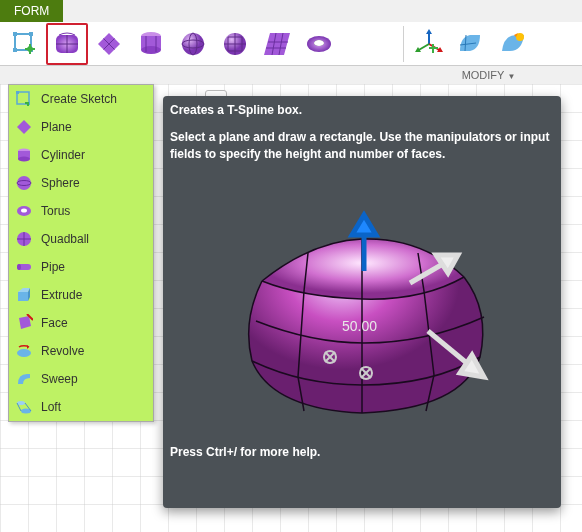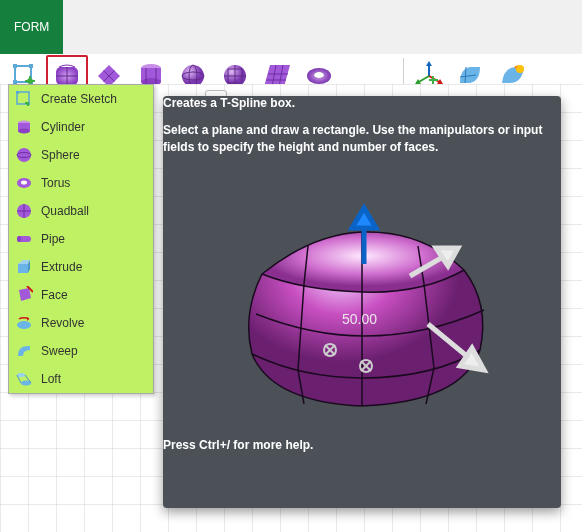--- a/index.html
+++ b/index.html
@@ -6,23 +6,23 @@
     body {
       width: 582px;
       height: 532px;
       font-family: Arial, sans-serif;
       font-size: 12px;
       background: #f0f0f0;
       overflow: hidden;
       position: relative;
     }
     .tab {
-      background: #15803d;
+      background: #4d7c0f;
       color: white;
-      padding: 20px 14px;
+      padding: 4px 14px;
       font-size: 12px;
       display: inline-block;
       font-weight: 500;
     }
     .toolbar {
       background: #fff;
       height: 44px;
       display: flex;
       align-items: center;
       padding: 2px 4px;
@@ -138,21 +138,21 @@
     .tooltip-panel {
       position:absolute;
       top: 96px;
       left: 163px;
       width: 398px;
       height: 412px;
       background: #4b5156;
       border-radius: 4px;
       color:#fff;
       font-size:12px;
-      padding: 0;
+      padding: 7px;
       box-shadow: 0 4px 12px rgba(0,0,0,0.4);
       z-index: 20;
     }
     .tooltip-panel .title {
       font-weight:bold;
       margin-bottom:12px;
     }
     .tooltip-panel .desc {
       font-weight:bold;
       line-height:1.4;
@@ -353,20 +353,26 @@
 
 <div class="dropdown-menu">
   <div class="menu-item">
     <svg class="mi-icon" viewBox="0 0 18 18">
         <rect x="2" y="2" width="12" height="12" fill="none" stroke="#5aa9d6" stroke-width="1.5"></rect>
         <rect x="1" y="1" width="3" height="3" fill="#5aa9d6"></rect>
         <rect x="12" y="12" width="3" height="3" fill="#5aa9d6"></rect>
         <path d="M10 13 l3 0 l0 3" stroke="#3cb043" stroke-width="2" fill="none"></path>
       </svg>
     <span>Create Sketch</span>
+  </div>
+  <div class="menu-item">
+    <svg class="mi-icon" viewBox="0 0 18 18">
+        <polygon points="9,2 16,9 9,16 2,9" fill="#a259d9"></polygon>
+      </svg>
+    <span>Plane</span>
   </div>
   <div class="menu-item">
     <svg class="mi-icon" viewBox="0 0 18 18">
         <ellipse cx="9" cy="5" rx="6" ry="2.5" fill="#c98ee8"></ellipse>
         <rect x="3" y="5" width="12" height="8" fill="#a259d9"></rect>
         <ellipse cx="9" cy="13" rx="6" ry="2.5" fill="#8a3fc4"></ellipse>
       </svg>
     <span>Cylinder</span>
   </div>
   <div class="menu-item">

